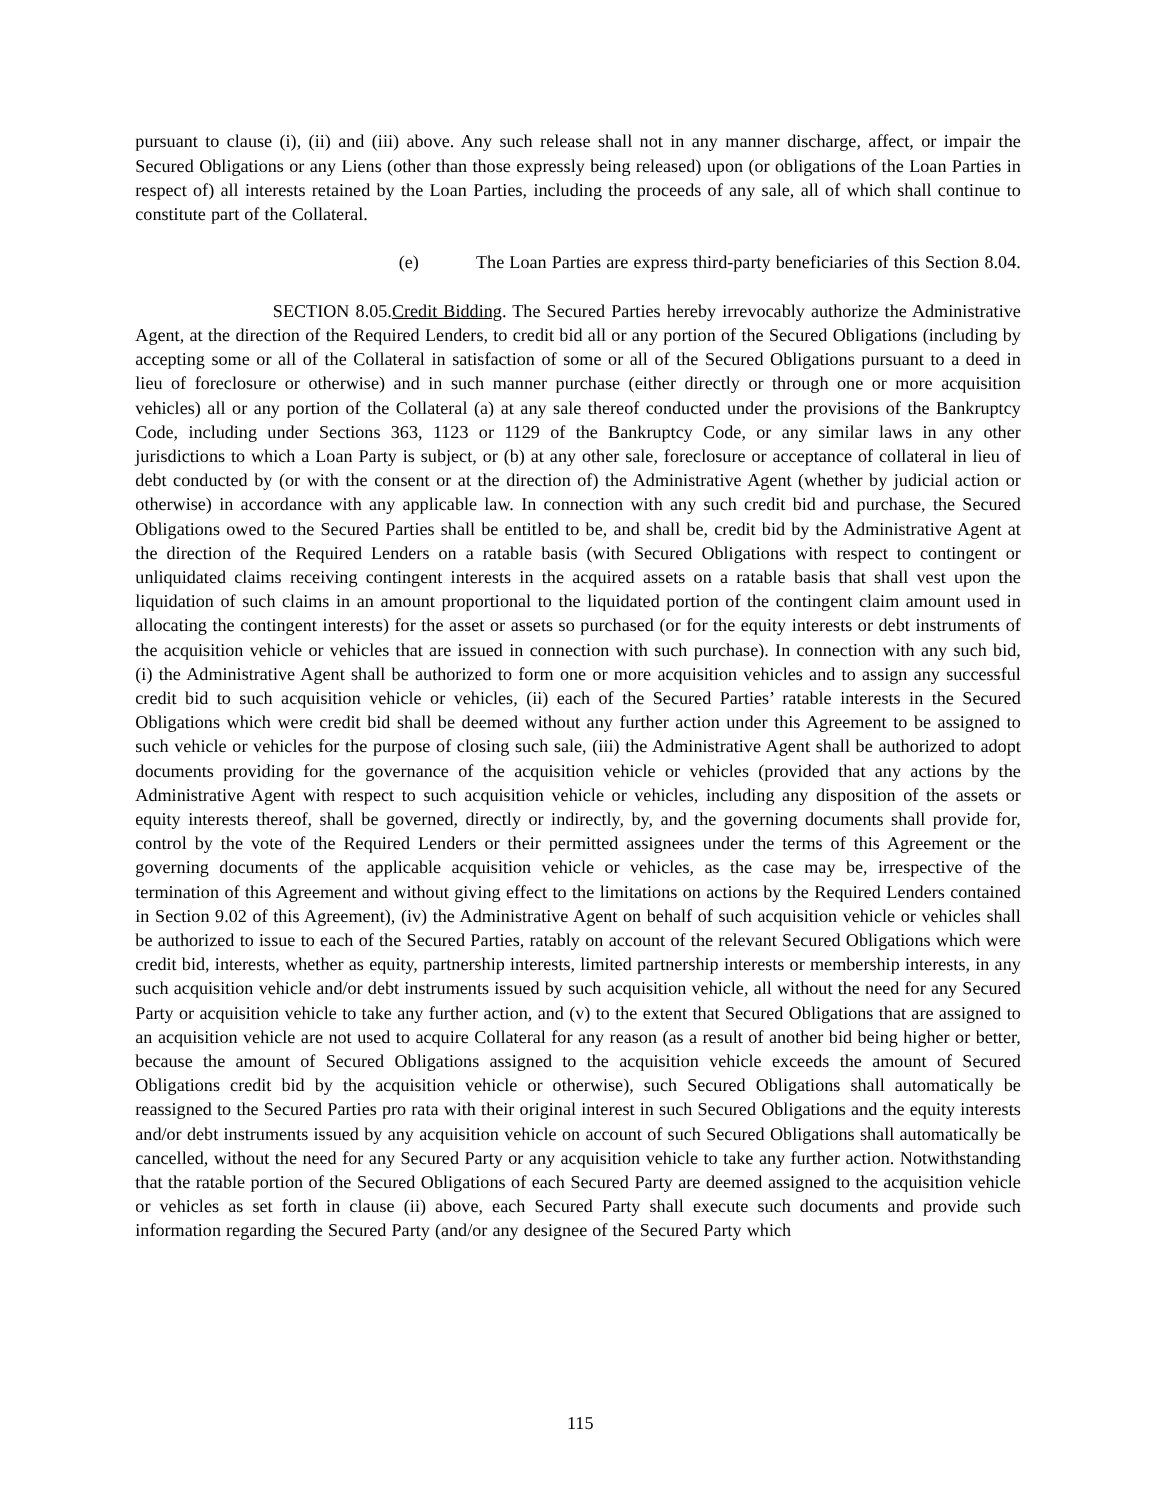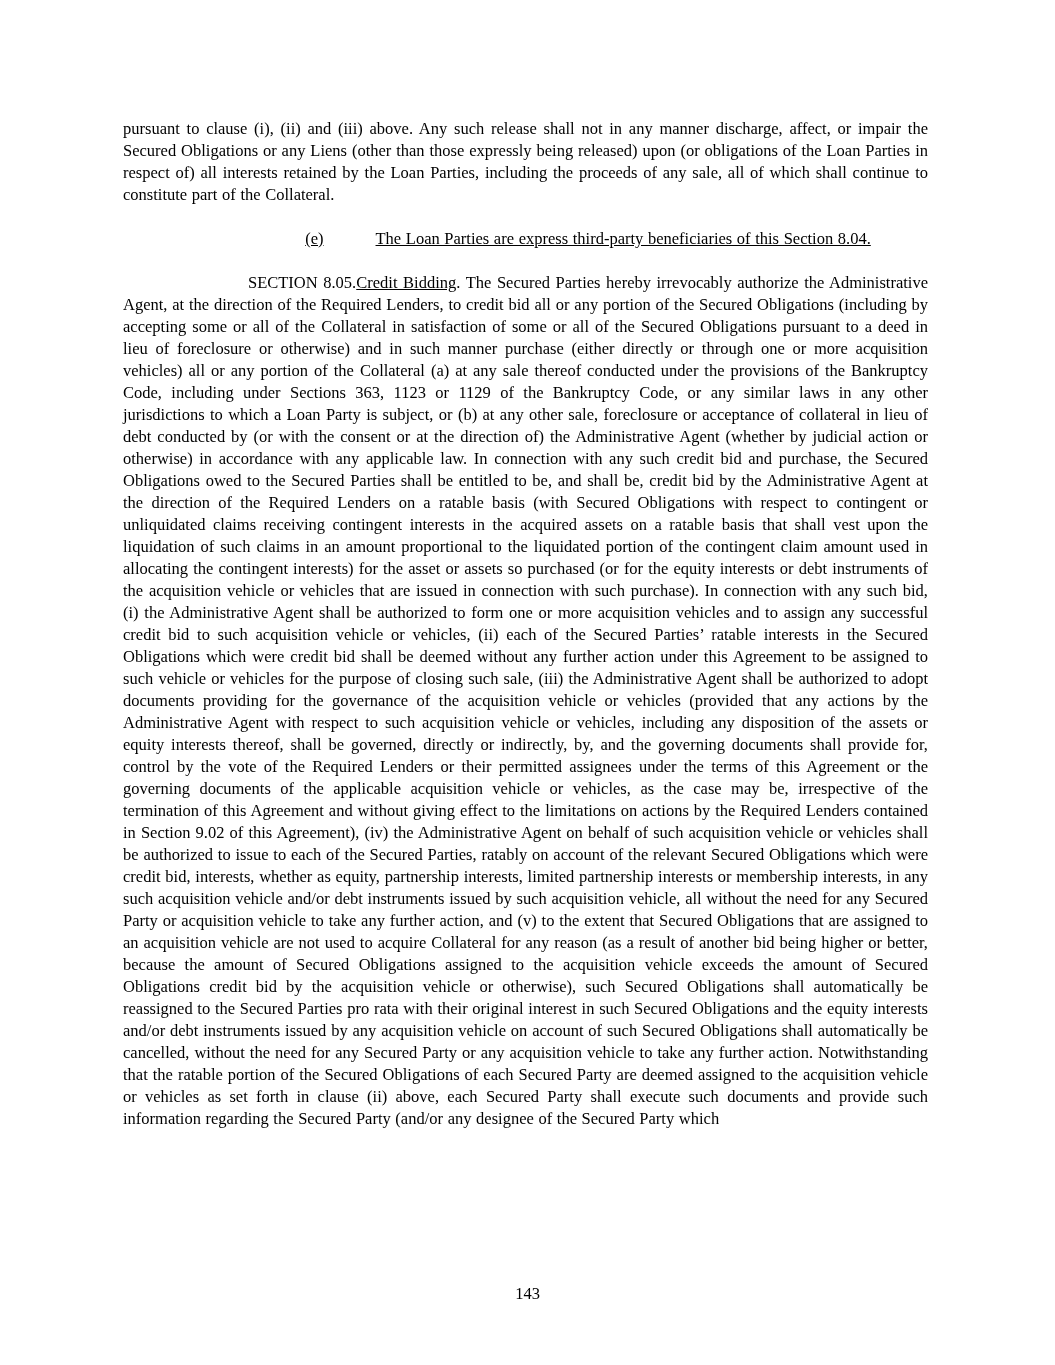--- a/index.html
+++ b/index.html
@@ -20,21 +20,21 @@
     height: 1148px;
     padding: 118px 127px 0 123px;
   }
   p.para {
     font-size: 16.5px;
     line-height: 22px;
     text-align: justify;
     word-spacing: 0.5px;
   }
   p.para + p.para { margin-top: 22px; }
-  p.clause-line { text-align: center; text-indent: 125px; text-decoration: underline; }
+  p.clause-line { text-align: right; text-indent: 125px; }
   p.section-para { text-indent: 125px; }
   .tab { display: inline-block; width: 52px; }
   .underline { text-decoration: underline; margin-top: 36px; }
   .page-number {
     position: absolute;
     top: 1283px;
     left: 0;
     width: 1055px;
     text-align: center;
     font-size: 16.5px;
@@ -47,13 +47,13 @@
 <div class="page">
 
   <p class="para">pursuant to clause (i), (ii) and (iii) above.  Any such release shall not in any manner discharge, affect, or impair the Secured Obligations or any Liens (other than those expressly being released) upon (or obligations of the Loan Parties in respect of) all interests retained by the Loan Parties, including the proceeds of any sale, all of which shall continue to constitute part of the Collateral.</p>
 
   <p class="para clause-line"><span>(e)</span><span class="tab"></span><span>The Loan Parties are express third-party beneficiaries of this Section 8.04.</span></p>
 
   <p class="para section-para"><span>SECTION 8.05.</span><span class="underline">Credit Bidding</span><span>.  The Secured Parties hereby irrevocably authorize the Administrative Agent, at the direction of the Required Lenders, to credit bid all or any portion of the Secured Obligations (including by accepting some or all of the Collateral in satisfaction of some or all of the Secured Obligations pursuant to a deed in lieu of foreclosure or otherwise) and in such manner purchase (either directly or through one or more acquisition vehicles) all or any portion of the Collateral (a) at any sale thereof conducted under the provisions of the Bankruptcy Code, including under Sections 363, 1123 or 1129 of the Bankruptcy Code, or any similar laws in any other jurisdictions to which a Loan Party is subject, or (b) at any other sale, foreclosure or acceptance of collateral in lieu of debt conducted by (or with the consent or at the direction of) the Administrative Agent (whether by judicial action or otherwise) in accordance with any applicable law. In connection with any such credit bid and purchase, the Secured Obligations owed to the Secured Parties shall be entitled to be, and shall be, credit bid by the Administrative Agent at the direction of the Required Lenders on a ratable basis (with Secured Obligations with respect to contingent or unliquidated claims receiving contingent interests in the acquired assets on a ratable basis that shall vest upon the liquidation of such claims in an amount proportional to the liquidated portion of the contingent claim amount used in allocating the contingent interests) for the asset or assets so purchased (or for the equity interests or debt instruments of the acquisition vehicle or vehicles that are issued in connection with such purchase). In connection with any such bid, (i) the Administrative Agent shall be authorized to form one or more acquisition vehicles and to assign any successful credit bid to such acquisition vehicle or vehicles, (ii) each of the Secured Parties’ ratable interests in the Secured Obligations which were credit bid shall be deemed without any further action under this Agreement to be assigned to such vehicle or vehicles for the purpose of closing such sale, (iii) the Administrative Agent shall be authorized to adopt documents providing for the governance of the acquisition vehicle or vehicles (provided that any actions by the Administrative Agent with respect to such acquisition vehicle or vehicles, including any disposition of the assets or equity interests thereof, shall be governed, directly or indirectly, by, and the governing documents shall provide for, control by the vote of the Required Lenders or their permitted assignees under the terms of this Agreement or the governing documents of the applicable acquisition vehicle or vehicles, as the case may be, irrespective of the termination of this Agreement and without giving effect to the limitations on actions by the Required Lenders contained in Section 9.02 of this Agreement), (iv) the Administrative Agent on behalf of such acquisition vehicle or vehicles shall be authorized to issue to each of the Secured Parties, ratably on account of the relevant Secured Obligations which were credit bid, interests, whether as equity, partnership interests, limited partnership interests or membership interests, in any such acquisition vehicle and/or debt instruments issued by such acquisition vehicle, all without the need for any Secured Party or acquisition vehicle to take any further action, and (v) to the extent that Secured Obligations that are assigned to an acquisition vehicle are not used to acquire Collateral for any reason (as a result of another bid being higher or better, because the amount of Secured Obligations assigned to the acquisition vehicle exceeds the amount of Secured Obligations credit bid by the acquisition vehicle or otherwise), such Secured Obligations shall automatically be reassigned to the Secured Parties pro rata with their original interest in such Secured Obligations and the equity interests and/or debt instruments issued by any acquisition vehicle on account of such Secured Obligations shall automatically be cancelled, without the need for any Secured Party or any acquisition vehicle to take any further action. Notwithstanding that the ratable portion of the Secured Obligations of each Secured Party are deemed assigned to the acquisition vehicle or vehicles as set forth in clause (ii) above, each Secured Party shall execute such documents and provide such information regarding the Secured Party (and/or any designee of the Secured Party which</span></p>
 
 </div>
 
-<div class="page-number">143</div>
+<div class="page-number">115</div>
 
 </body></html>

